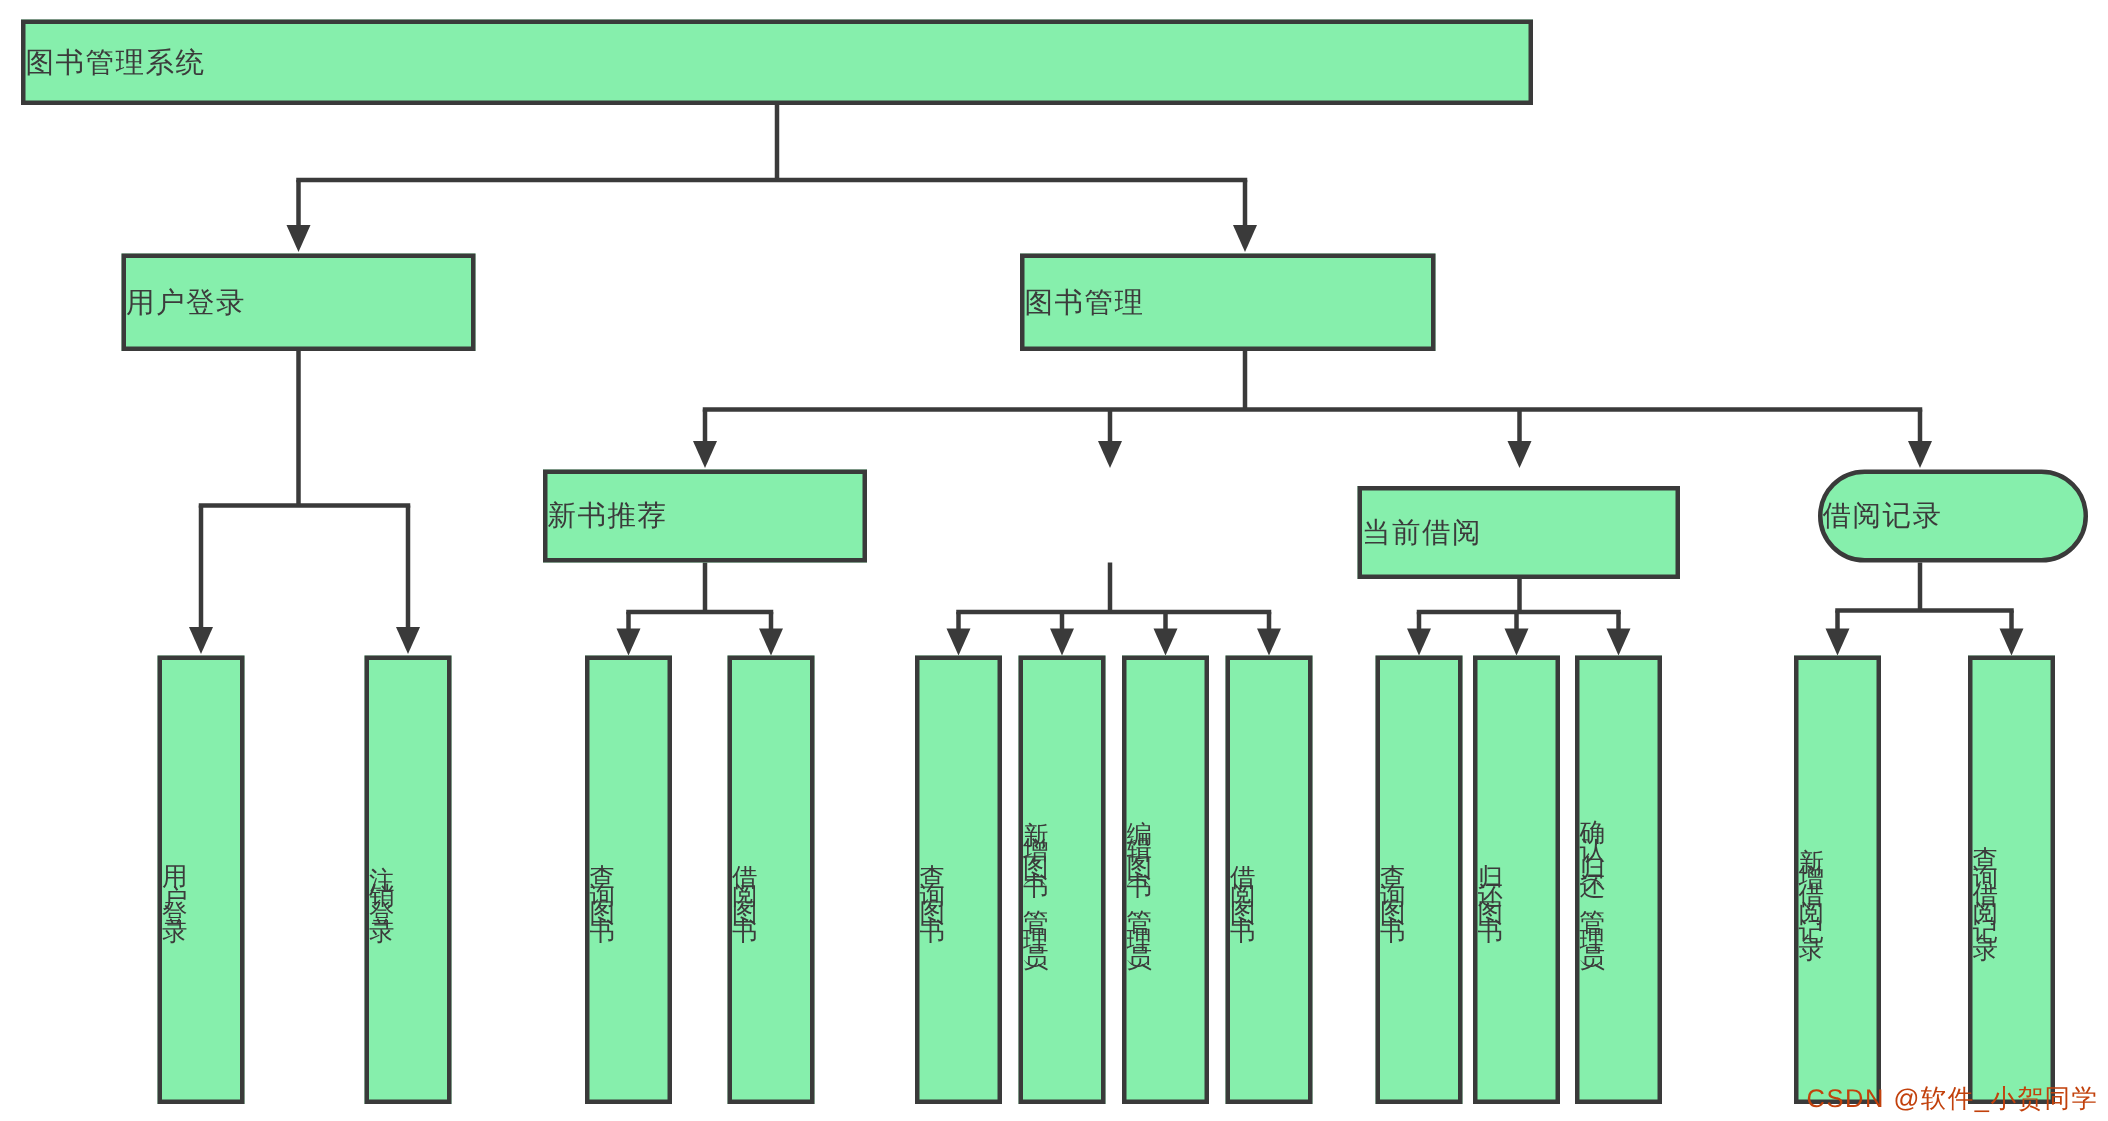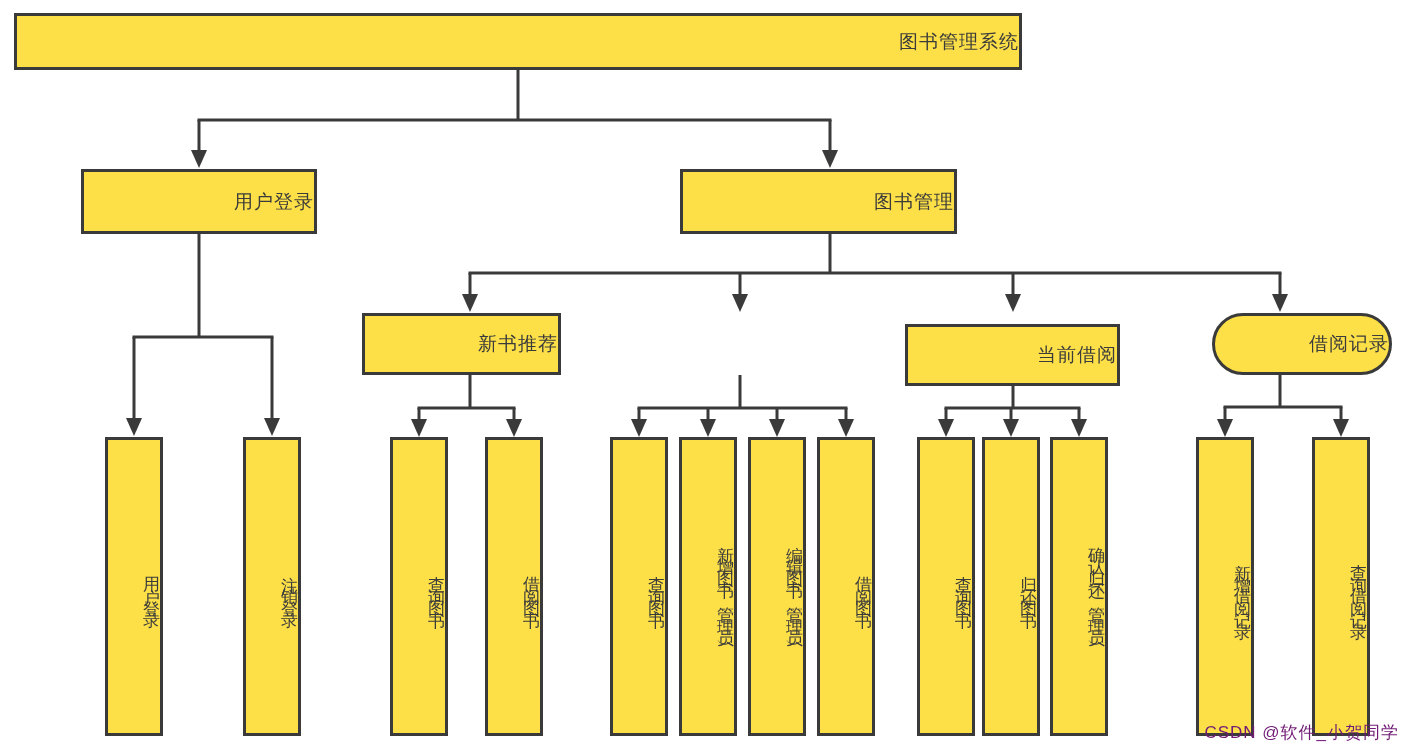--- a/index.html
+++ b/index.html
@@ -7,42 +7,42 @@
     position:relative;
     width:1405px;height:747px;
     background:#ffffff;
     font-family:"Liberation Sans","DejaVu Sans",sans-serif;
     overflow:hidden;
   }
   #connectors{position:absolute;left:0;top:0;width:1405px;height:747px;}
   .node{
     position:absolute;
     box-sizing:border-box;
-    background:#fde047;
+    background:#86efac;
     border:3px solid #3a3a3a;
-    display:flex;align-items:center;justify-content:flex-end;
+    display:flex;align-items:center;justify-content:flex-start;
     color:#3b3b3b;
     text-align:center;
   }
   .hnode{font-size:19px;letter-spacing:1px;}
   .vnode{border-width:3px;}
   .vnode span{
     writing-mode:vertical-rl;
     text-orientation:mixed;
     font-size:17px;
     line-height:1;
     letter-spacing:12px;
     color:#3b3b3b;
   }
   .watermark{
     position:absolute;
     right:6px;
     bottom:3px;
     font-size:17px;
-    color:#701a75;
+    color:#c2410c;
     letter-spacing:1px;
     white-space:nowrap;
   }
   line{stroke:#3a3a3a;stroke-width:3;}
   polygon{fill:#3a3a3a;}
 </style>
 </head>
 <body>
 
 <div id="canvas">
@@ -127,21 +127,21 @@
     <span>图书管理系统</span>
   </div>
 
   <div class="node hnode" style="left:81px;top:169px;width:236px;height:65px;">
     <span>用户登录</span>
   </div>
   <div class="node hnode" style="left:680px;top:169px;width:277px;height:65px;">
     <span>图书管理</span>
   </div>
 
-  <div class="node hnode" style="left:362px;top:313px;width:199px;height:62px;">
+  <div class="node hnode" style="left:362px;top:313px;width:216px;height:62px;">
     <span>新书推荐</span>
   </div>
   <div class="node hnode" style="left:905px;top:324px;width:215px;height:62px;">
     <span>当前借阅</span>
   </div>
   <div class="node hnode" style="left:1212px;top:313px;width:180px;height:62px;border-radius:31px;">
     <span>借阅记录</span>
   </div>
 
   <div class="node vnode" style="left:105px;top:437px;width:58px;height:299px;">

